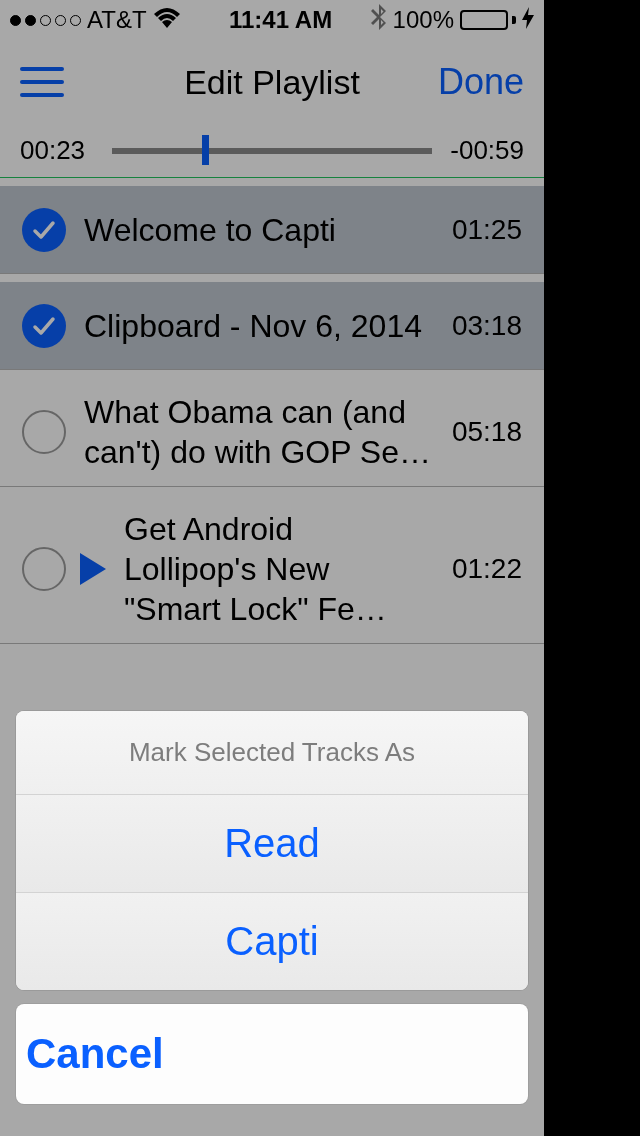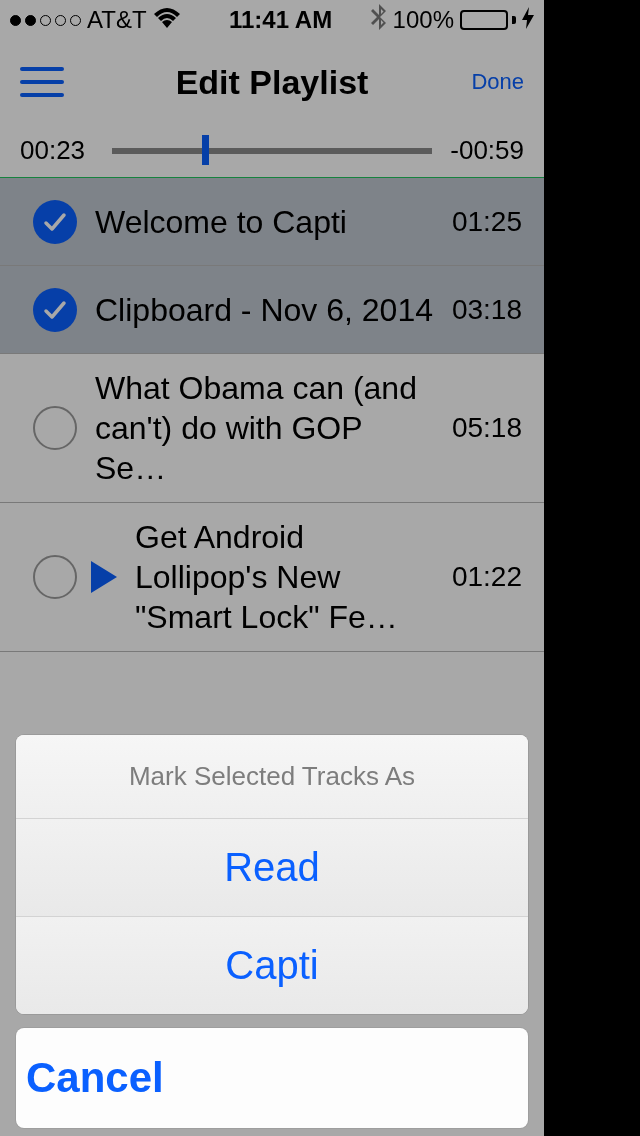--- a/index.html
+++ b/index.html
@@ -18,45 +18,45 @@
   .battery { display: flex; align-items: center; gap: 4px; }
   .battery-body { width: 48px; height: 20px; border: 2px solid #000; border-radius: 4px; position: relative; padding:1px; }
   .battery-fill { background: #35c759; height: 100%; width: 100%; border-radius:2px;}
   .battery-tip { width: 4px; height: 8px; background: #000; border-radius: 0 2px 2px 0; }
   .bolt { font-size: 20px; }
 
   
   .nav-bar { height: 84px; display: flex; align-items: center; justify-content: space-between; padding: 0 20px; }
   .hamburger { width: 44px; height: 30px; display: flex; flex-direction: column; justify-content: space-between; }
   .hamburger div { height: 4px; background: #0a60ff; border-radius: 2px; }
-  .nav-title { font-size: 34px; font-weight: 700; color: #000; position:absolute; left:50%; transform:translateX(-50%);}
-  .nav-done { font-size: 22px; color: #0a60ff; font-weight:400; }
+  .nav-title { font-size: 34px; font-weight: 400; color: #000; position:absolute; left:50%; transform:translateX(-50%);}
+  .nav-done { font-size: 36px; color: #0a60ff; font-weight:400; }
 
   
   .progress-row { height: 54px; display: flex; align-items: center; padding: 0 20px; gap: 16px; border-bottom: 1px solid #22c55e; }
   .time-label { font-size: 26px; color: #000; min-width: 76px; }
   .time-label.right { text-align: right; }
   .track-bar { flex: 1; height: 20px; position: relative; display:flex; align-items:center;}
   .track-bg { position:absolute; left:0; right:0; height: 6px; background: #8a8a8a; }
   .track-thumb { position: absolute; top: -6px; width: 7px; height: 30px; background: #0a60ff; left: 28%; }
 
   
   .list { }
-  .row { display: flex; align-items: center; min-height: 88px; padding: 14px 22px 14px 33px; border-bottom: 1px solid #b8b8b8; gap: 18px; }
+  .row { display: flex; align-items: center; min-height: 88px; padding: 14px 22px 14px 22px; border-bottom: 1px solid #b8b8b8; gap: 18px; margin-top: 8px; }
   .row.selected { background: #c0c7d0; }
   .check { width: 44px; height: 44px; border-radius: 50%; flex-shrink: 0; display:flex; align-items:center; justify-content:center; }
   .check.on { background: #0a60ff; }
   .check.off { border: 2.5px solid #9c9c9c; background: transparent; }
   .check svg { stroke: #fff; }
   .play-indicator { width: 0; height: 0; border-left: 26px solid #0a60ff; border-top: 16px solid transparent; border-bottom: 16px solid transparent; flex-shrink:0; margin-left:-4px;}
   .row-title { flex: 1; font-size: 32px; color: #000; line-height: 1.25; font-weight:400; }
   .row-duration { font-size: 28px; color: #000; font-weight:400; }
 
   
-  .action-sheet { position: absolute; left: 16px; right: 16px; bottom: 8px; z-index: 100; }
+  .action-sheet { position: absolute; left: 16px; right: 16px; bottom: 32px; z-index: 100; }
   .sheet-group { background: linear-gradient(#f3f3f3,#ebebeb); border-radius: 8px; overflow: hidden; margin-bottom: 14px; box-shadow: 0 0 0 1px rgba(0,0,0,0.08); }
   .sheet-title { text-align: center; font-size: 26px; color: #7d7d7d; padding: 26px 10px; border-bottom: 1px solid #d3d3d3; background: linear-gradient(#f6f6f6,#efefef);}
   .sheet-btn { text-align: center; font-size: 40px; color: #0a60ff; padding: 26px 10px; border-bottom: 1px solid #d3d3d3; background: linear-gradient(#f1f1f1,#e9e9e9);}
   .sheet-btn:last-child { border-bottom: none; }
   .cancel-group { background: #fdfdfd; border-radius: 8px; overflow:hidden; box-shadow: 0 0 0 1px rgba(0,0,0,0.06);}
   .cancel-btn { font-size: 42px; font-weight: 600; color: #0a60ff; padding: 26px 10px; }
 </style>
 </head>
 <body>
 

